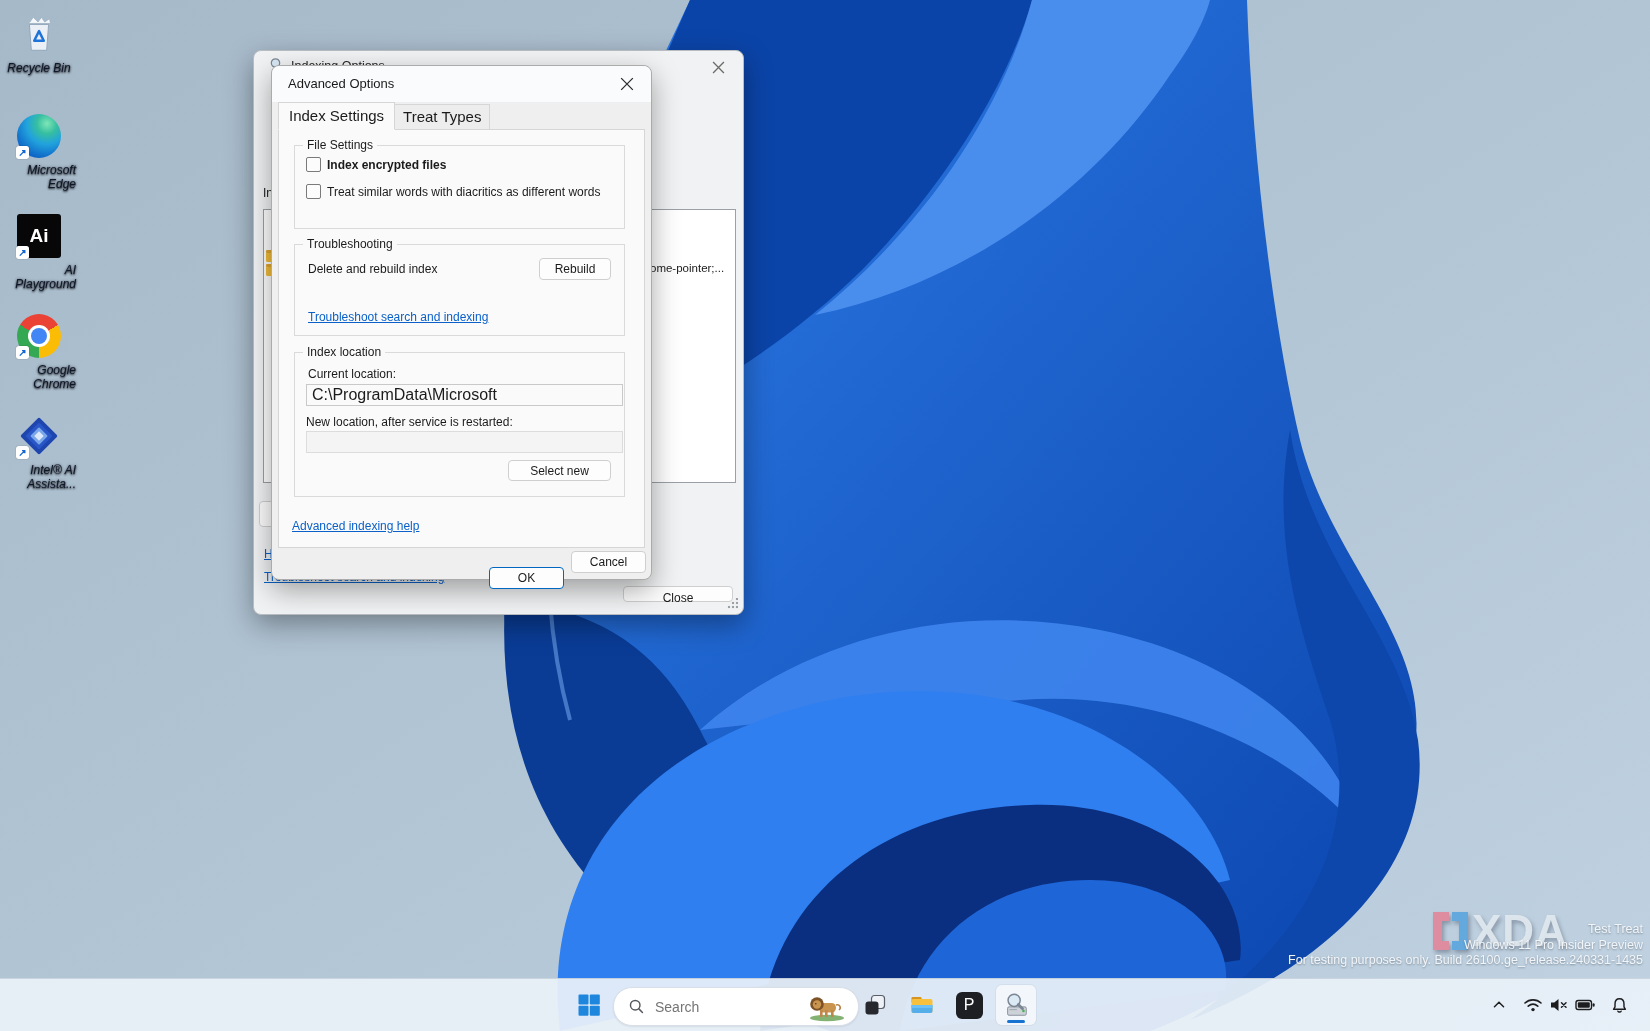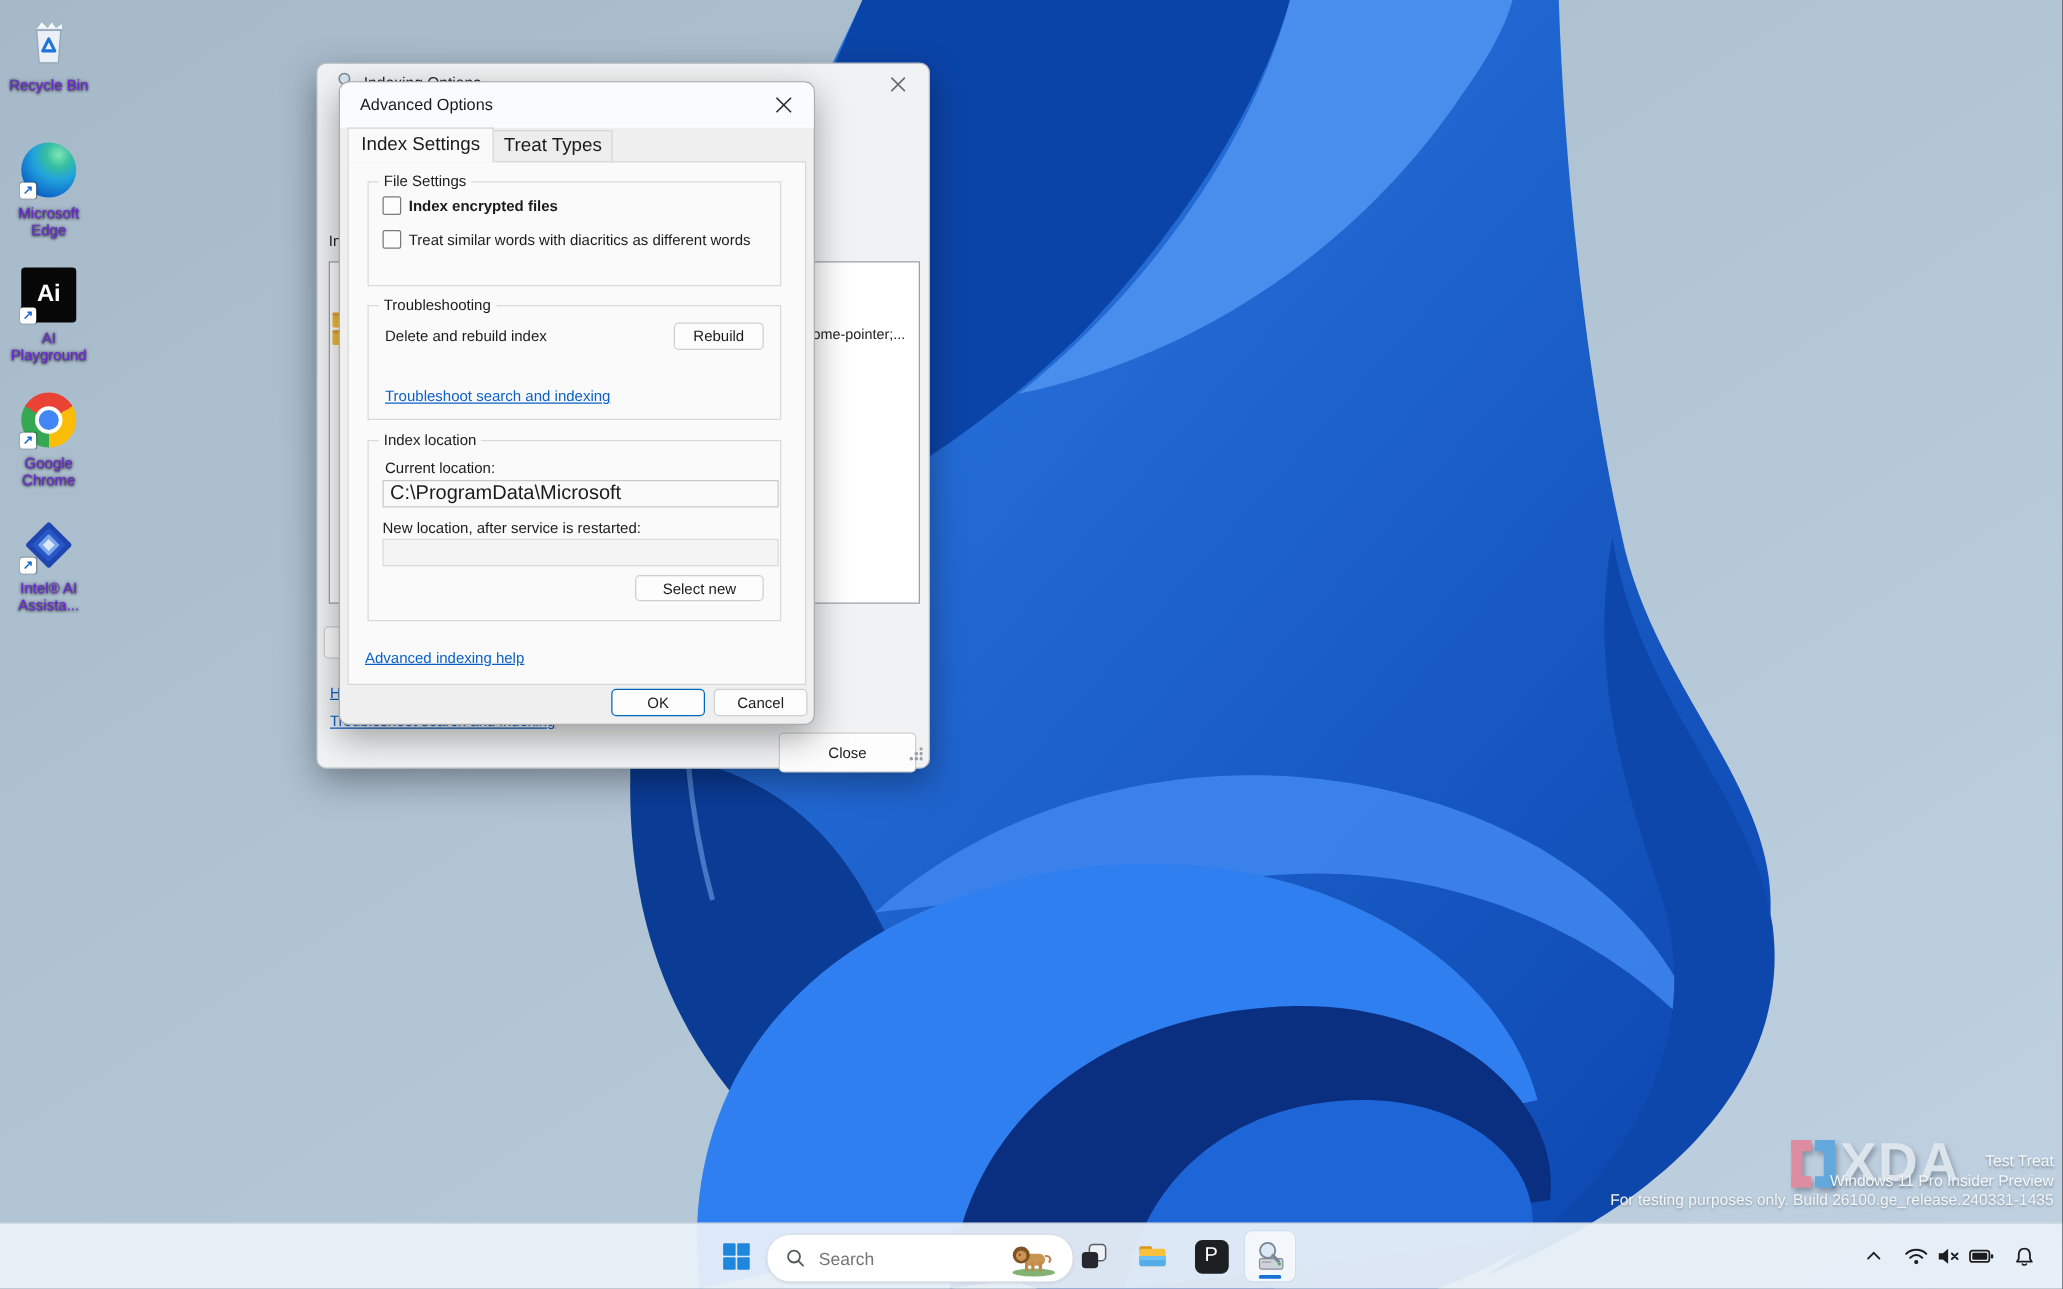--- a/index.html
+++ b/index.html
@@ -3,22 +3,22 @@
 <meta charset="utf-8">
 <style>
   html,body{margin:0;padding:0;background:#222;}
   .screen{position:relative;width:1650px;height:1031px;overflow:hidden;
     font-family:"Liberation Sans",sans-serif;background:#aabdcd;}
   .wallpaper{position:absolute;inset:0;width:100%;height:100%;}
 
   
   .dicon{position:absolute;left:0;width:78px;display:flex;flex-direction:column;align-items:center;cursor:default;}
   .dicon .art{position:relative;width:48px;height:48px;display:flex;align-items:center;justify-content:center;}
-  .dicon .lbl{margin-top:3px;font-size:12px;line-height:14px;color:#6d28d9;text-align:center;
-    text-shadow:0 1px 2px rgba(0,0,0,.85),0 0 3px rgba(0,0,0,.5);max-width:74px;}
+  .dicon .lbl{margin-top:3px;font-size:12px;line-height:14px;color:#0f172a;text-align:right;
+    text-shadow:0 1px 2px rgba(0,0,0,.85),0 0 3px rgba(0,0,0,.5);max-width:74px;font-style:italic;}
   .sc-arrow{position:absolute;left:1px;bottom:1px;width:13px;height:13px;background:#fff;border-radius:2.5px;
     box-shadow:0 0 1px rgba(0,0,0,.55);display:flex;align-items:center;justify-content:center;
     font-size:10px;font-weight:bold;color:#1467d2;line-height:1;}
   .edge-circ{width:44px;height:44px;border-radius:50%;
     background:radial-gradient(circle at 68% 22%,#7fe6b6 0%,#36bfa0 22%,#21a2dd 45%,#0d63c6 78%,#0a4fae 100%);}
   .aip-sq{width:44px;height:44px;background:#070707;border-radius:3px;display:flex;align-items:center;justify-content:center;
     color:#fff;font-size:19px;font-weight:bold;}
   .chrome-circ{position:relative;width:44px;height:44px;border-radius:50%;
     background:conic-gradient(from -60deg,#ea4335 0 120deg,#fbbc05 0 240deg,#34a853 0 360deg);}
   .chrome-circ::before{content:"";position:absolute;inset:11px;border-radius:50%;background:#fff;}
@@ -31,21 +31,21 @@
   .bg-dlg .ttl-icon{position:absolute;left:15px;top:6px;}
   .bg-x{position:absolute;right:12px;top:5px;width:26px;height:22px;display:flex;align-items:center;justify-content:center;}
   .idx-label{position:absolute;left:9px;top:135px;font-size:12px;color:#1b1b1b;white-space:nowrap;}
   .idx-list{position:absolute;left:9px;top:158px;width:471px;height:272px;background:#fff;border:1px solid #9aa0a6;}
   .mini-folder{position:absolute;width:13px;height:10px;background:#f2bd3a;border-radius:1.5px;}
   .mini-folder::before{content:"";position:absolute;left:0;top:-2px;width:6px;height:3px;background:#e0a72e;border-radius:1px;}
   .trunc-text{position:absolute;left:386px;top:52px;font-size:11.5px;color:#202020;white-space:nowrap;}
   .sliver-btn{position:absolute;left:5px;top:450px;width:92px;height:26px;background:#fdfdfd;border:1px solid #cfcfcf;
     border-radius:4px;font-size:12px;color:#1b1b1b;overflow:hidden;}
   .bg-link{position:absolute;left:10px;font-size:12px;color:#0b61c9;text-decoration:underline;white-space:nowrap;cursor:pointer;}
-  .close-btn{position:absolute;left:369px;top:535px;width:110px;height:32px;background:#fdfdfd;border:1px solid #cfcfcf;
+  .close-btn{position:absolute;left:369px;top:535px;width:110px;height:16px;background:#fdfdfd;border:1px solid #cfcfcf;
     border-radius:4px;font-size:12px;color:#1b1b1b;text-align:center;line-height:20px;cursor:pointer;}
   .grip{position:absolute;right:5px;bottom:4px;width:12px;height:12px;
     background:radial-gradient(circle at 3px 9px,#9aa0a6 1.2px,transparent 1.6px),
                radial-gradient(circle at 7px 9px,#9aa0a6 1.2px,transparent 1.6px),
                radial-gradient(circle at 11px 9px,#9aa0a6 1.2px,transparent 1.6px),
                radial-gradient(circle at 7px 5px,#9aa0a6 1.2px,transparent 1.6px),
                radial-gradient(circle at 11px 5px,#9aa0a6 1.2px,transparent 1.6px),
                radial-gradient(circle at 11px 1px,#9aa0a6 1.2px,transparent 1.6px);}
 
   .adv-dlg{left:271px;top:65px;width:379px;height:513px;background:#efefef;border:1px solid #ababab;z-index:10;}
@@ -59,21 +59,21 @@
   .tab.inactive{background:#ededed;padding:3px 8px 4px;margin-left:-1px;}
   .panel{position:absolute;left:6px;top:63px;width:365px;height:417px;background:#fafafa;border:1px solid #d6d6d6;z-index:1;}
   .group{position:absolute;left:15px;width:329px;border:1px solid #dadada;background:transparent;}
   .group .glegend{position:absolute;left:8px;top:-8px;background:#fafafa;padding:0 4px;font-size:12px;color:#1b1b1b;white-space:nowrap;}
   .cbrow{position:absolute;left:11px;display:flex;align-items:center;gap:6px;cursor:pointer;}
   .cbx{width:13px;height:13px;background:#fcfcfc;border:1px solid #7a7a7a;border-radius:2px;flex:0 0 auto;}
   .cbl{font-size:12px;color:#1b1b1b;white-space:nowrap;}
   .gtext{position:absolute;font-size:12px;color:#1b1b1b;white-space:nowrap;}
   .win-btn{position:absolute;background:#fdfdfd;border:1px solid #cfcfcf;border-radius:4px;font-size:12px;color:#1b1b1b;
     text-align:center;cursor:pointer;font-family:"Liberation Sans",sans-serif;}
-  .win-btn.primary{border:1.5px solid #0067c0;}
+  .win-btn.primary{border:1.5px solid #0067c0;margin-top:16px;}
   .inlink{position:absolute;font-size:12px;color:#0b61c9;text-decoration:underline;white-space:nowrap;cursor:pointer;}
   .field{position:absolute;left:11px;width:305px;height:20px;border:1px solid #c9c9c9;background:#fafafa;
     font-size:16px;color:#1b1b1b;padding:0 5px;font-family:"Liberation Sans",sans-serif;}
   .field.dim{background:#f4f4f4;border-color:#dcdcdc;}
 
   
   .wm{position:absolute;right:7px;top:922px;text-align:right;color:#f3f6f9;font-size:12.5px;line-height:15.5px;
     text-shadow:0 1px 2px rgba(70,80,95,.55);z-index:4;}
   .xda{position:absolute;left:1433px;top:912px;display:flex;align-items:center;z-index:3;
     filter:drop-shadow(2px 3px 2px rgba(70,80,100,.45));}

